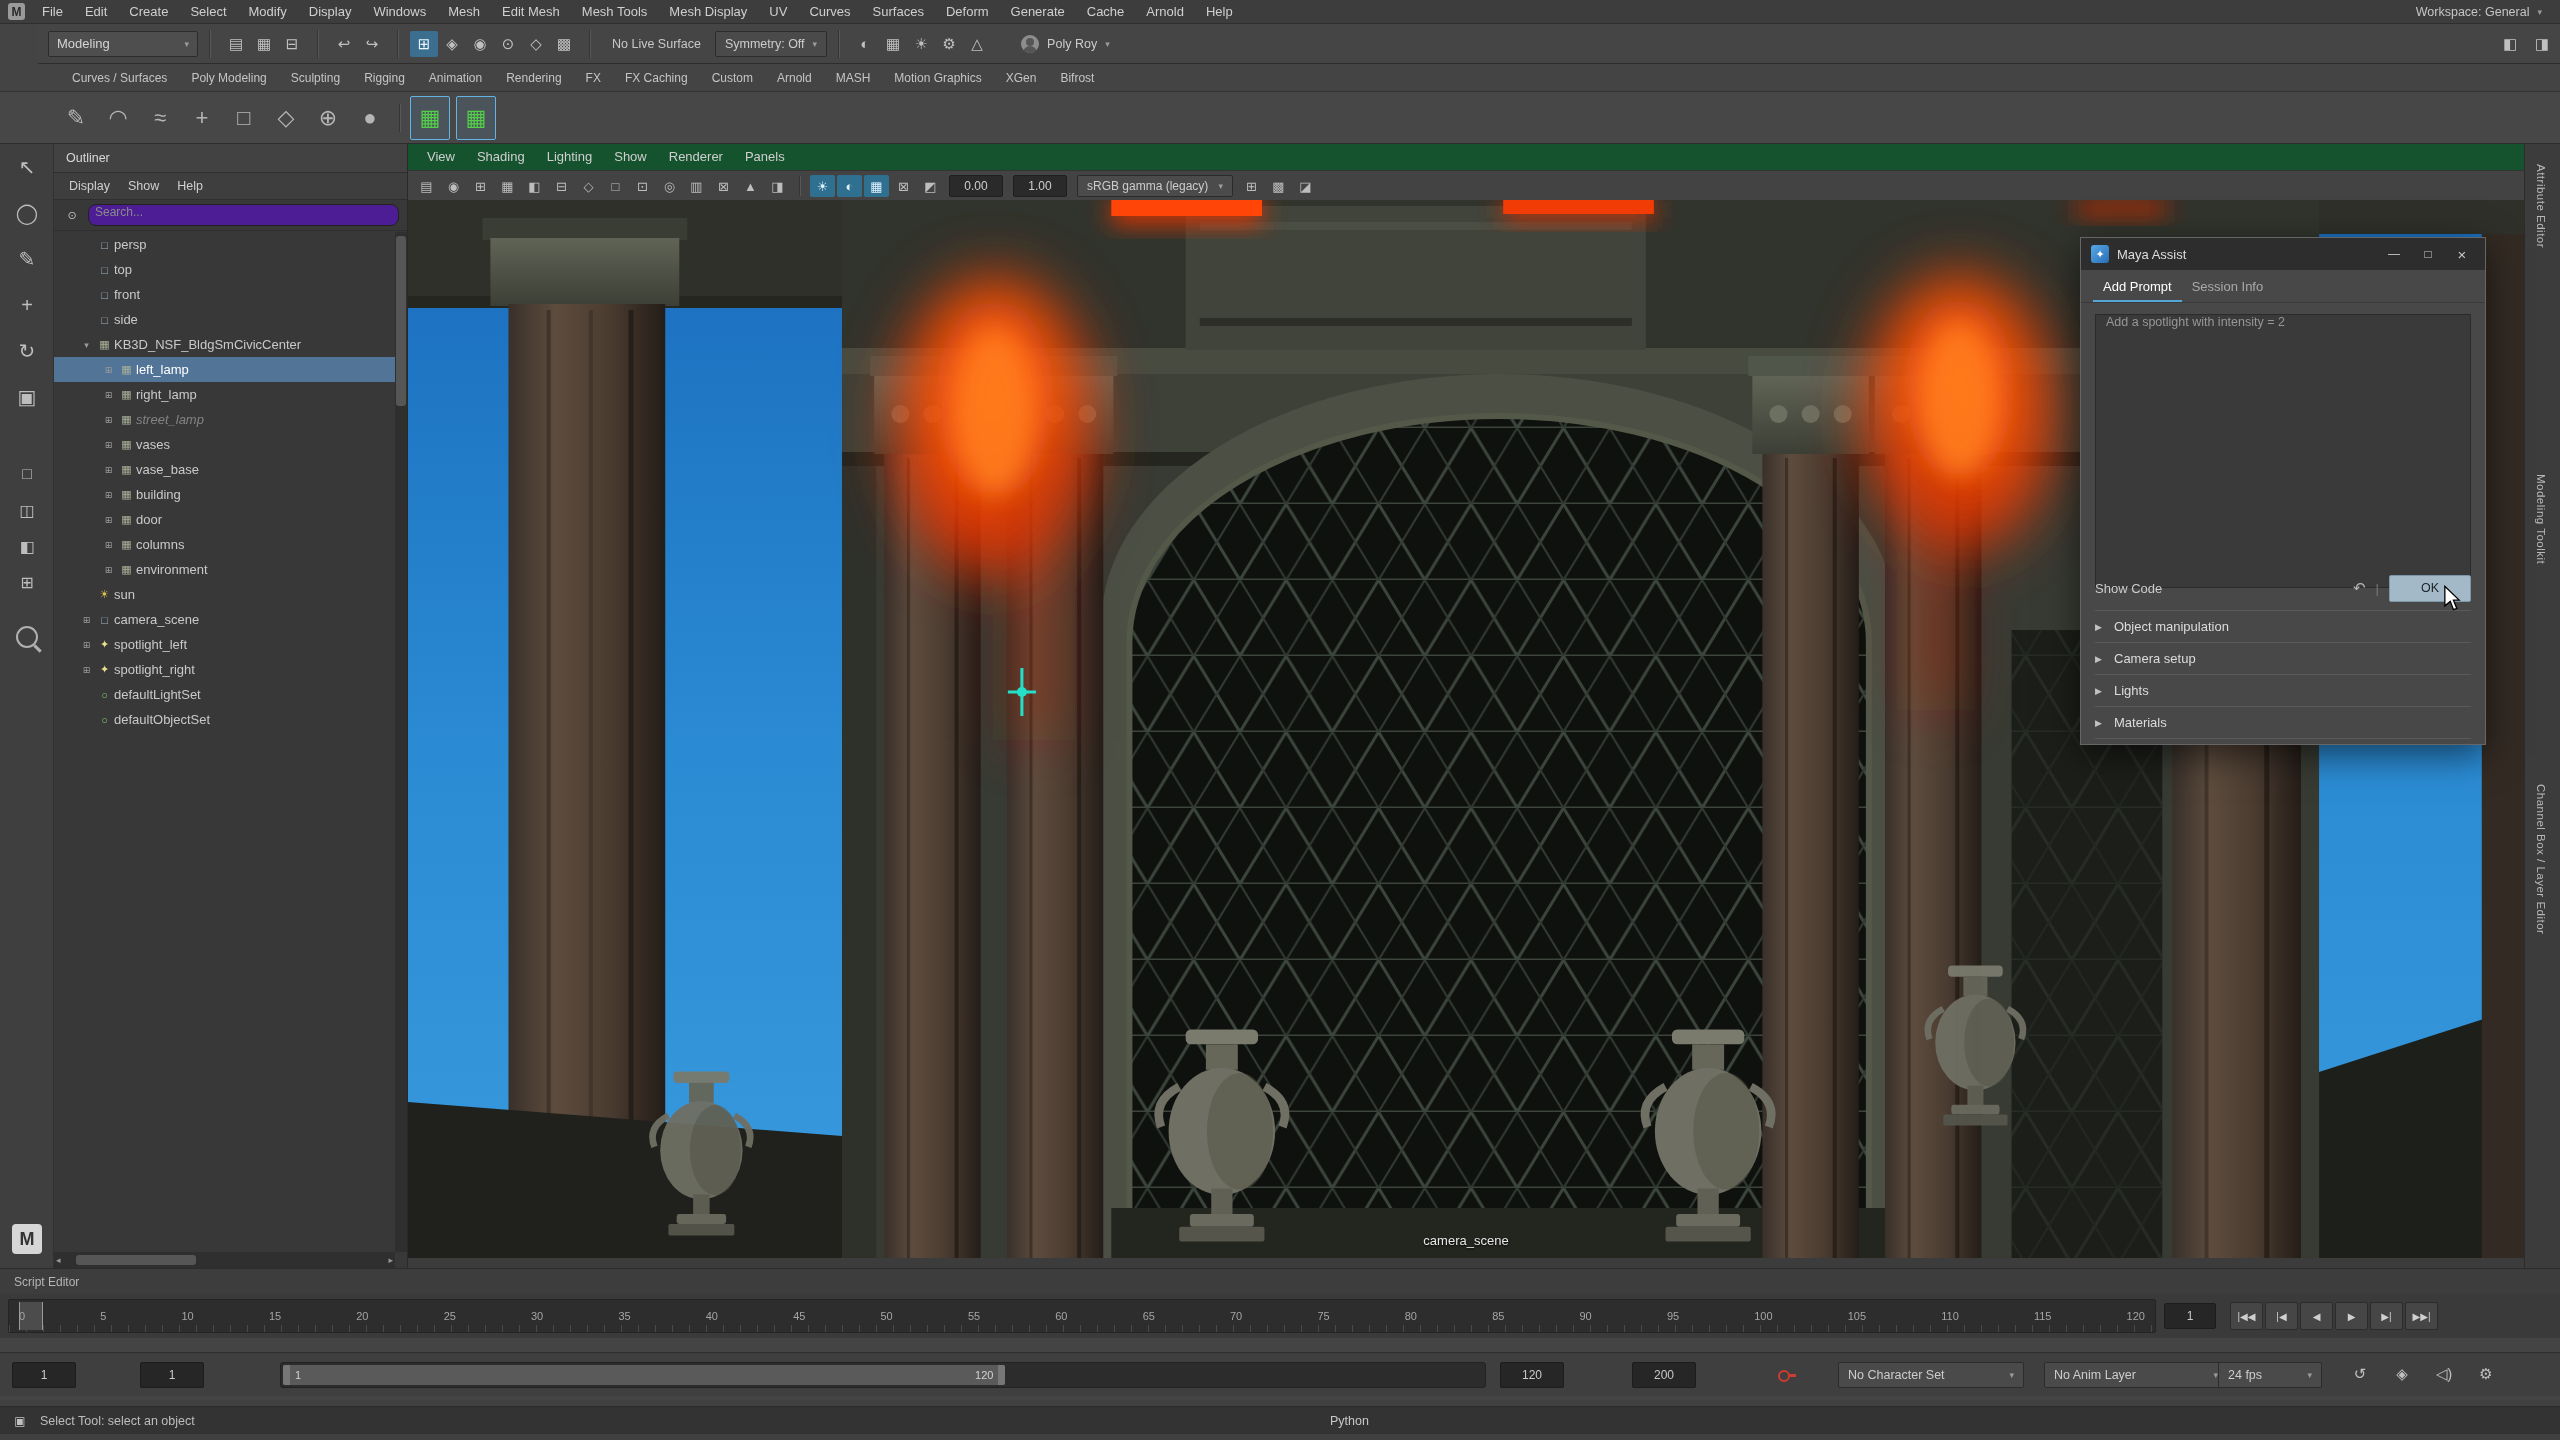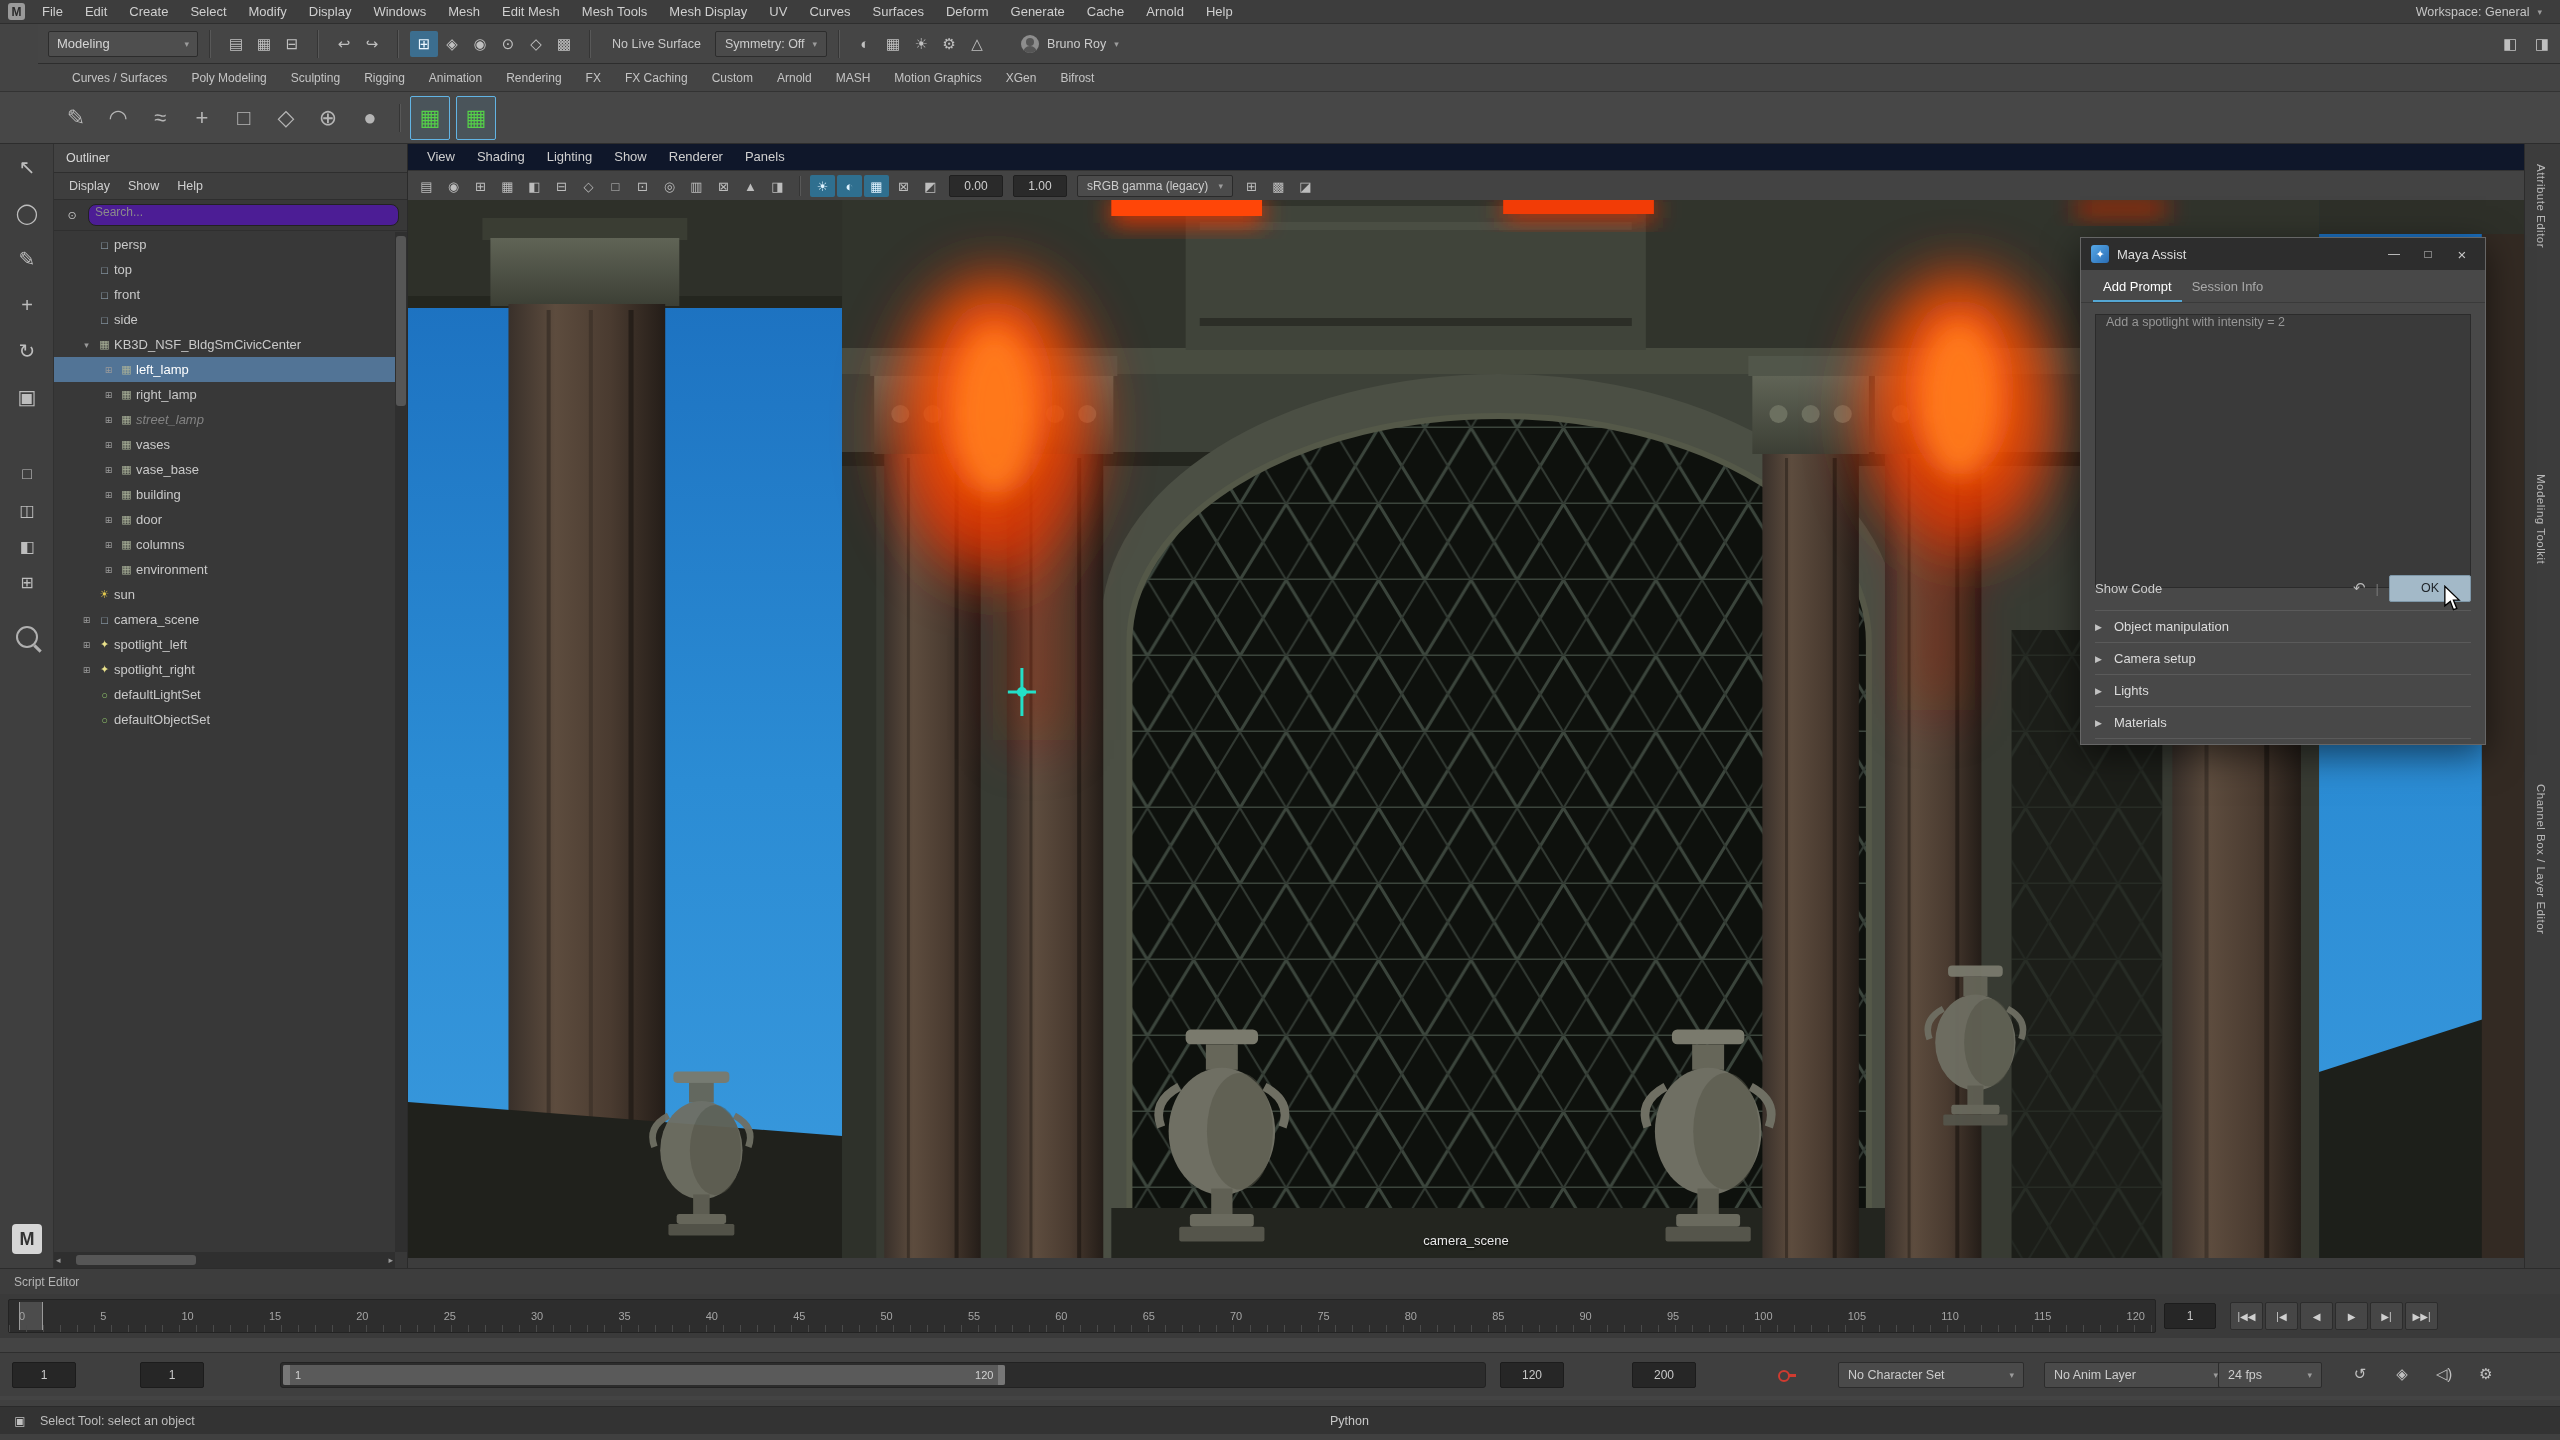--- a/index.html
+++ b/index.html
@@ -71,21 +71,21 @@
   .sun .nico{color:#e3c94e;}
   .light .nico{color:#e8e08a;}
   .set .nico{color:#8fc46a;}
   .vscroll{position:absolute;right:0;top:88px;bottom:16px;width:12px;background:#2f2f2f;}
   .vthumb{position:absolute;left:1px;top:4px;width:10px;height:170px;background:#565656;border-radius:3px;}
   .hscroll{position:absolute;left:0;right:12px;bottom:0;height:16px;background:#2f2f2f;display:flex;align-items:center;
            justify-content:space-between;padding:0 2px;font-size:9px;color:#9a9a9a;}
   .hthumb{position:absolute;left:22px;top:3px;width:120px;height:10px;background:#565656;border-radius:3px;}
   
   #viewport{left:408px;top:144px;width:2116px;height:1124px;background:#3c3c3c;box-sizing:border-box;}
-  .vp-menus{height:26px;background:#0f172a;border-bottom:1px solid #333;display:flex;align-items:center;padding:0 8px;}
+  .vp-menus{height:26px;background:#14532d;border-bottom:1px solid #333;display:flex;align-items:center;padding:0 8px;}
   .vp-toolbar{height:30px;background:#434343;border-bottom:1px solid #2c2c2c;display:flex;align-items:center;
               padding:0 6px;gap:2px;}
   .vpi{width:25px;height:22px;display:flex;align-items:center;justify-content:center;font-size:13px;color:#bdbdbd;border-radius:2px;}
   .vpi.on{background:#2f6f8f;color:#dff3ff;}
   .vpfield{min-width:52px;height:20px;background:#2a2a2a;border:1px solid #1f1f1f;border-radius:2px;font-size:12px;
            color:#cfcfcf;display:flex;align-items:center;justify-content:center;margin:0 4px;}
   .vpdrop{height:20px;background:#4b4b4b;border:1px solid #2a2a2a;border-radius:2px;padding:0 9px;font-size:12px;
           color:#cccccc;display:flex;align-items:center;gap:10px;margin:0 4px;white-space:nowrap;}
   .vp-canvas{position:absolute;left:0;top:56px;width:2116px;height:1058px;overflow:hidden;background:#2b8cd4;}
   .scene{width:100%;height:100%;display:block;}
@@ -226,21 +226,21 @@
     <div style="display:flex">
 
     <span class="tbi">◐</span>
         <span class="tbi">▦</span>
         <span class="tbi">☀</span>
         <span class="tbi">⚙</span>
         <span class="tbi">△</span>
       </div>
     <div class="user-chip">
       <span class="avatar"></span>
-      <span style="font-size:12.5px">Bruno Roy</span>
+      <span style="font-size:12.5px">Poly Roy</span>
       <span class="caret">▾</span>
     </div>
     <div class="sl-right">
 
     <span class="tbi">◧</span>
         <span class="tbi">◨</span>
         <span class="tbi">▥</span>
       </div>
   </div>
 

